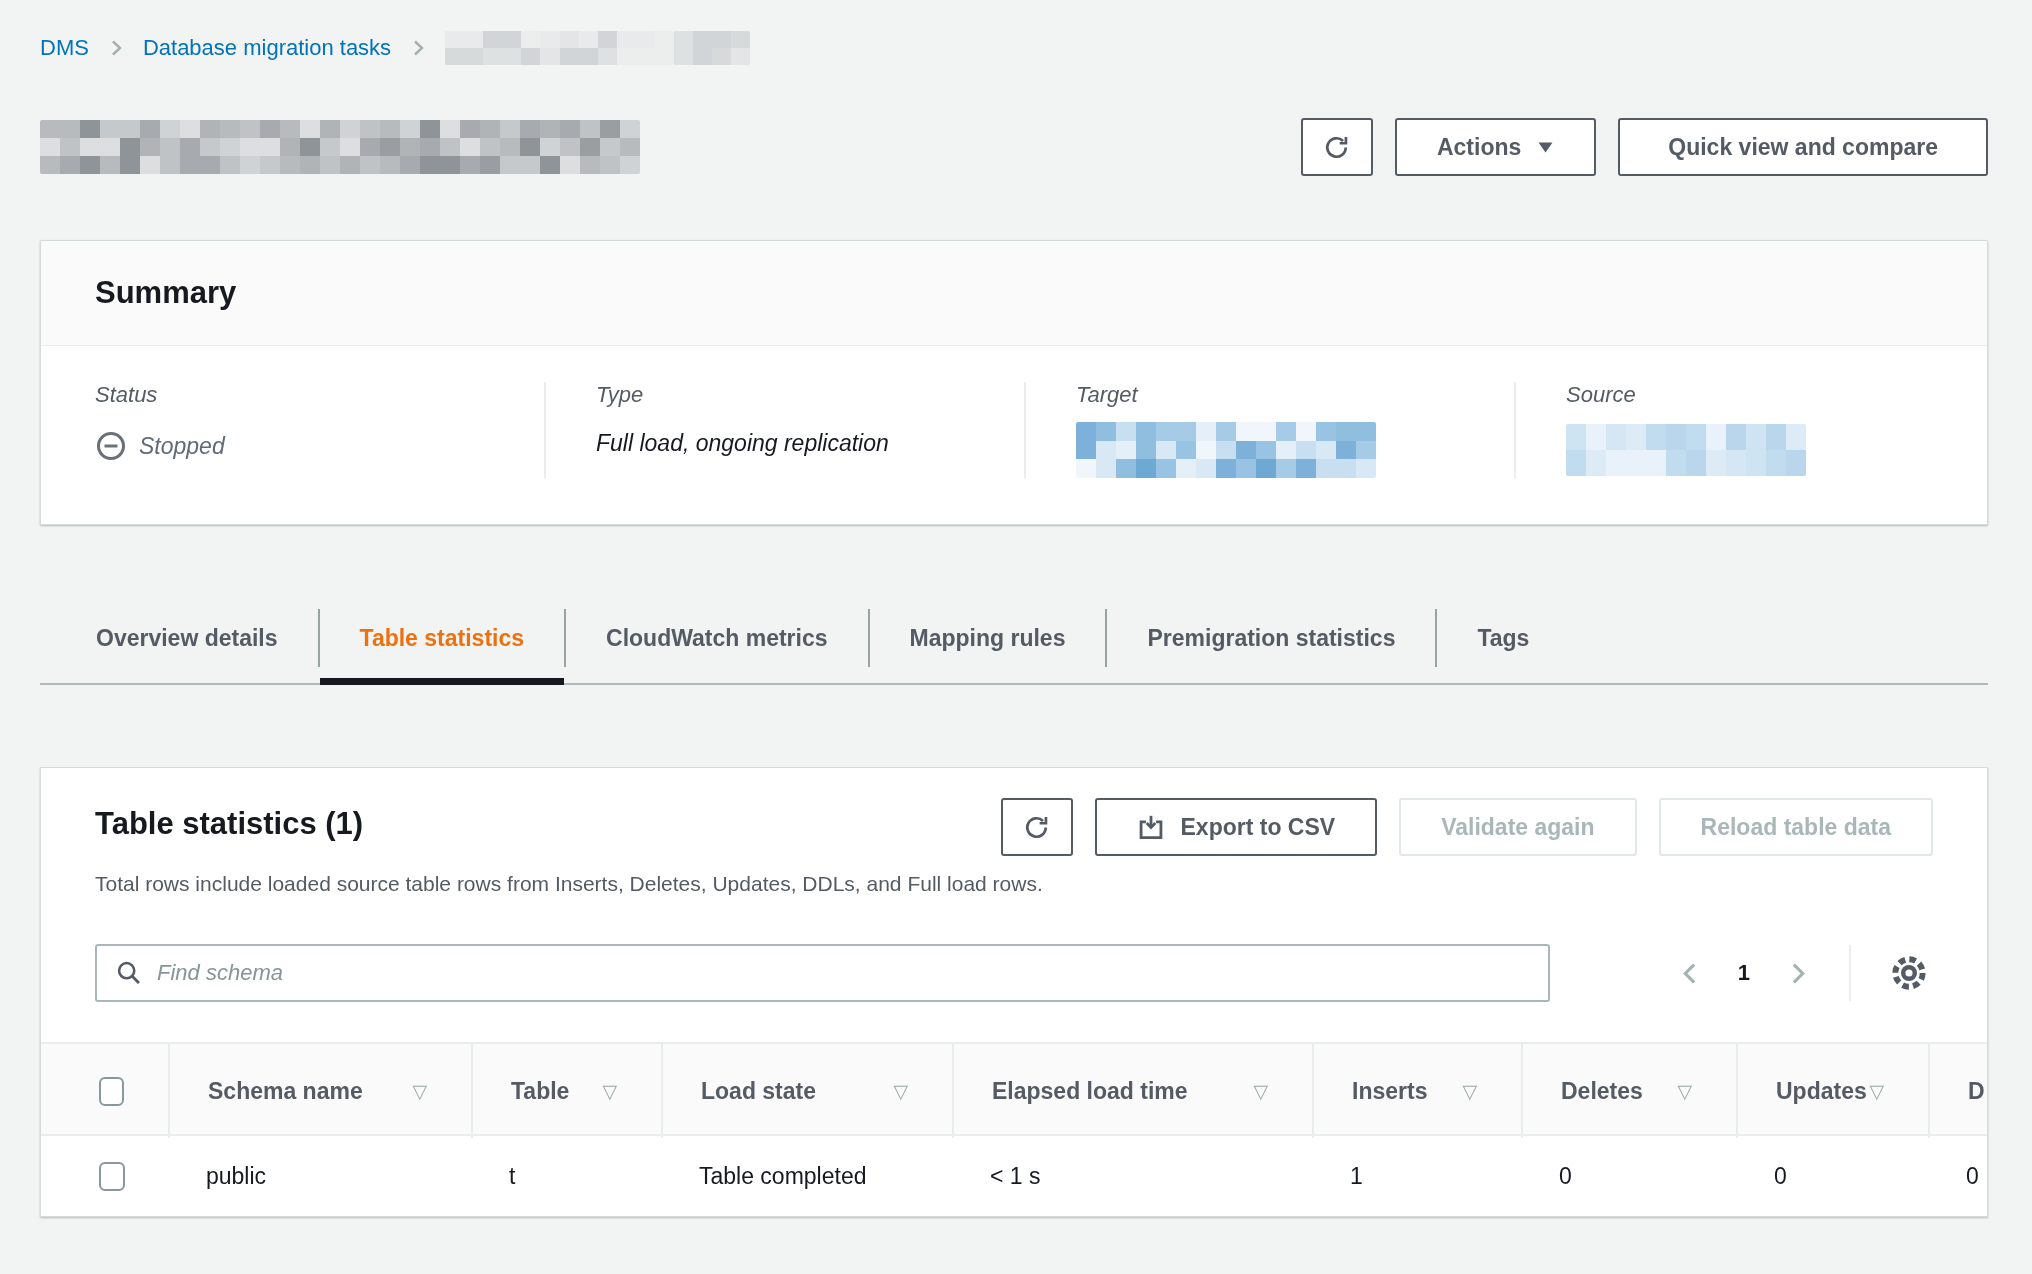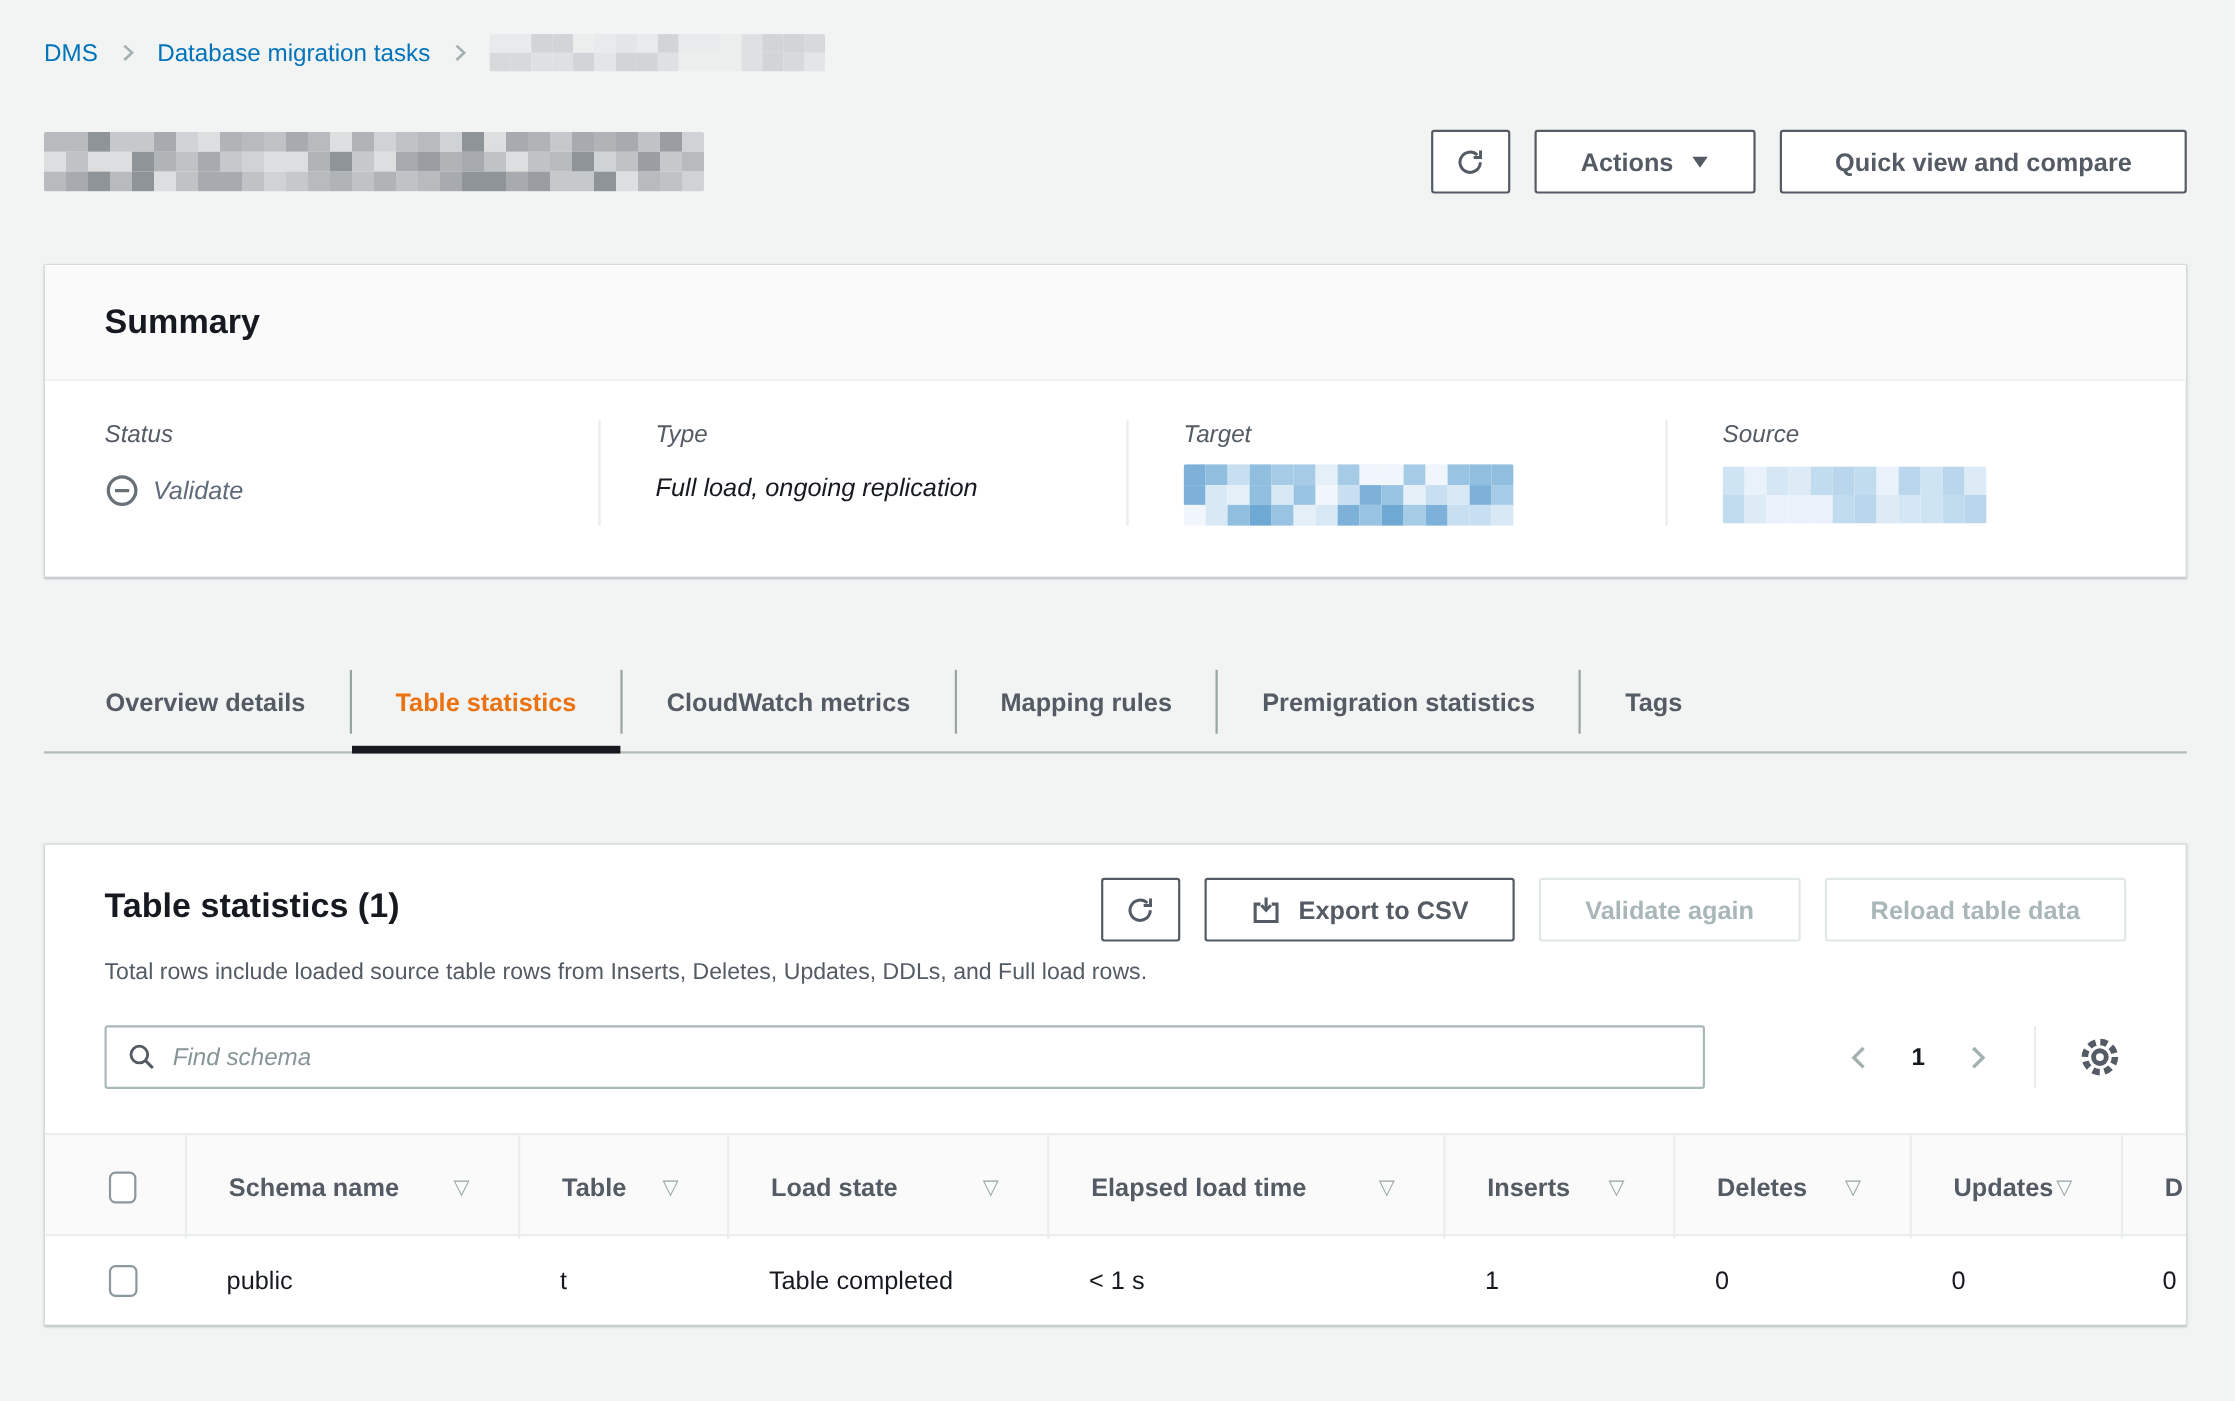--- a/index.html
+++ b/index.html
@@ -66,21 +66,21 @@
   .tab.active::after { content:""; position:absolute; left:0; right:0; bottom:0; height:7px; background:#16191f; z-index:2; }
   .tab-sep { width:2px; height:58px; background:#98a3a3; }
 
   
   .table-card { margin-top:82px; overflow:hidden; padding-top:30px; }
   .pad { padding:0 54px; }
   .tc-head { display:flex; align-items:flex-start; }
   .tc-title { font-size:31px; font-weight:bold; padding-top:8px; }
   .tc-desc { margin-top:16px; font-size:21px; color:#545b64; }
 
-  .filter-row { margin-top:36px; display:flex; align-items:center; }
+  .filter-row { margin-top:48px; display:flex; align-items:center; }
   .search-box { width:1455px; height:58px; border:2px solid #aab7b8; border-radius:3px; background:#fff;
                 display:flex; align-items:center; padding:0 18px; gap:14px; }
   .search-box input { border:none; outline:none; flex:1; font-size:22px; font-style:italic; font-family:inherit; color:#16191f; }
   .search-box input::placeholder { color:#879596; font-style:italic; }
   .pager { margin-left:auto; display:flex; align-items:center; gap:30px; }
   .pg-btn { background:none; border:none; cursor:pointer; display:flex; align-items:center; padding:4px; }
   .pg-num { font-size:22px; font-weight:bold; color:#16191f; background:none; border:none; font-family:inherit; cursor:pointer; }
   .pg-sep { width:2px; height:56px; background:#eaeded; margin:0 4px; }
 
   
@@ -275,21 +275,21 @@
     <div class="summary-body">
       <div class="sum-col">
         <div class="sum-label">Status</div>
         <div class="sum-value gray">
           <span>
             <svg width="32" height="32" viewBox="0 0 32 32">
               <circle cx="16" cy="16" r="12.5" fill="none" stroke="#687078" stroke-width="3"></circle>
               <line x1="9.5" y1="16" x2="22.5" y2="16" stroke="#687078" stroke-width="3"></line>
             </svg>
           </span>
-          <span>Validate</span>
+          <span>Stopped</span>
         </div>
       </div>
       <div class="sum-col">
         <div class="sum-label">Type</div>
         <div class="sum-value">Full load, ongoing replication</div>
       </div>
       <div class="sum-col">
         <div class="sum-label">Target</div>
         <span class="redact tgt-redact" style="display: grid; grid-template-columns: repeat(15, 1fr); grid-template-rows: repeat(3, 1fr);">
             <div style="background: rgb(125, 177, 217);"></div>

